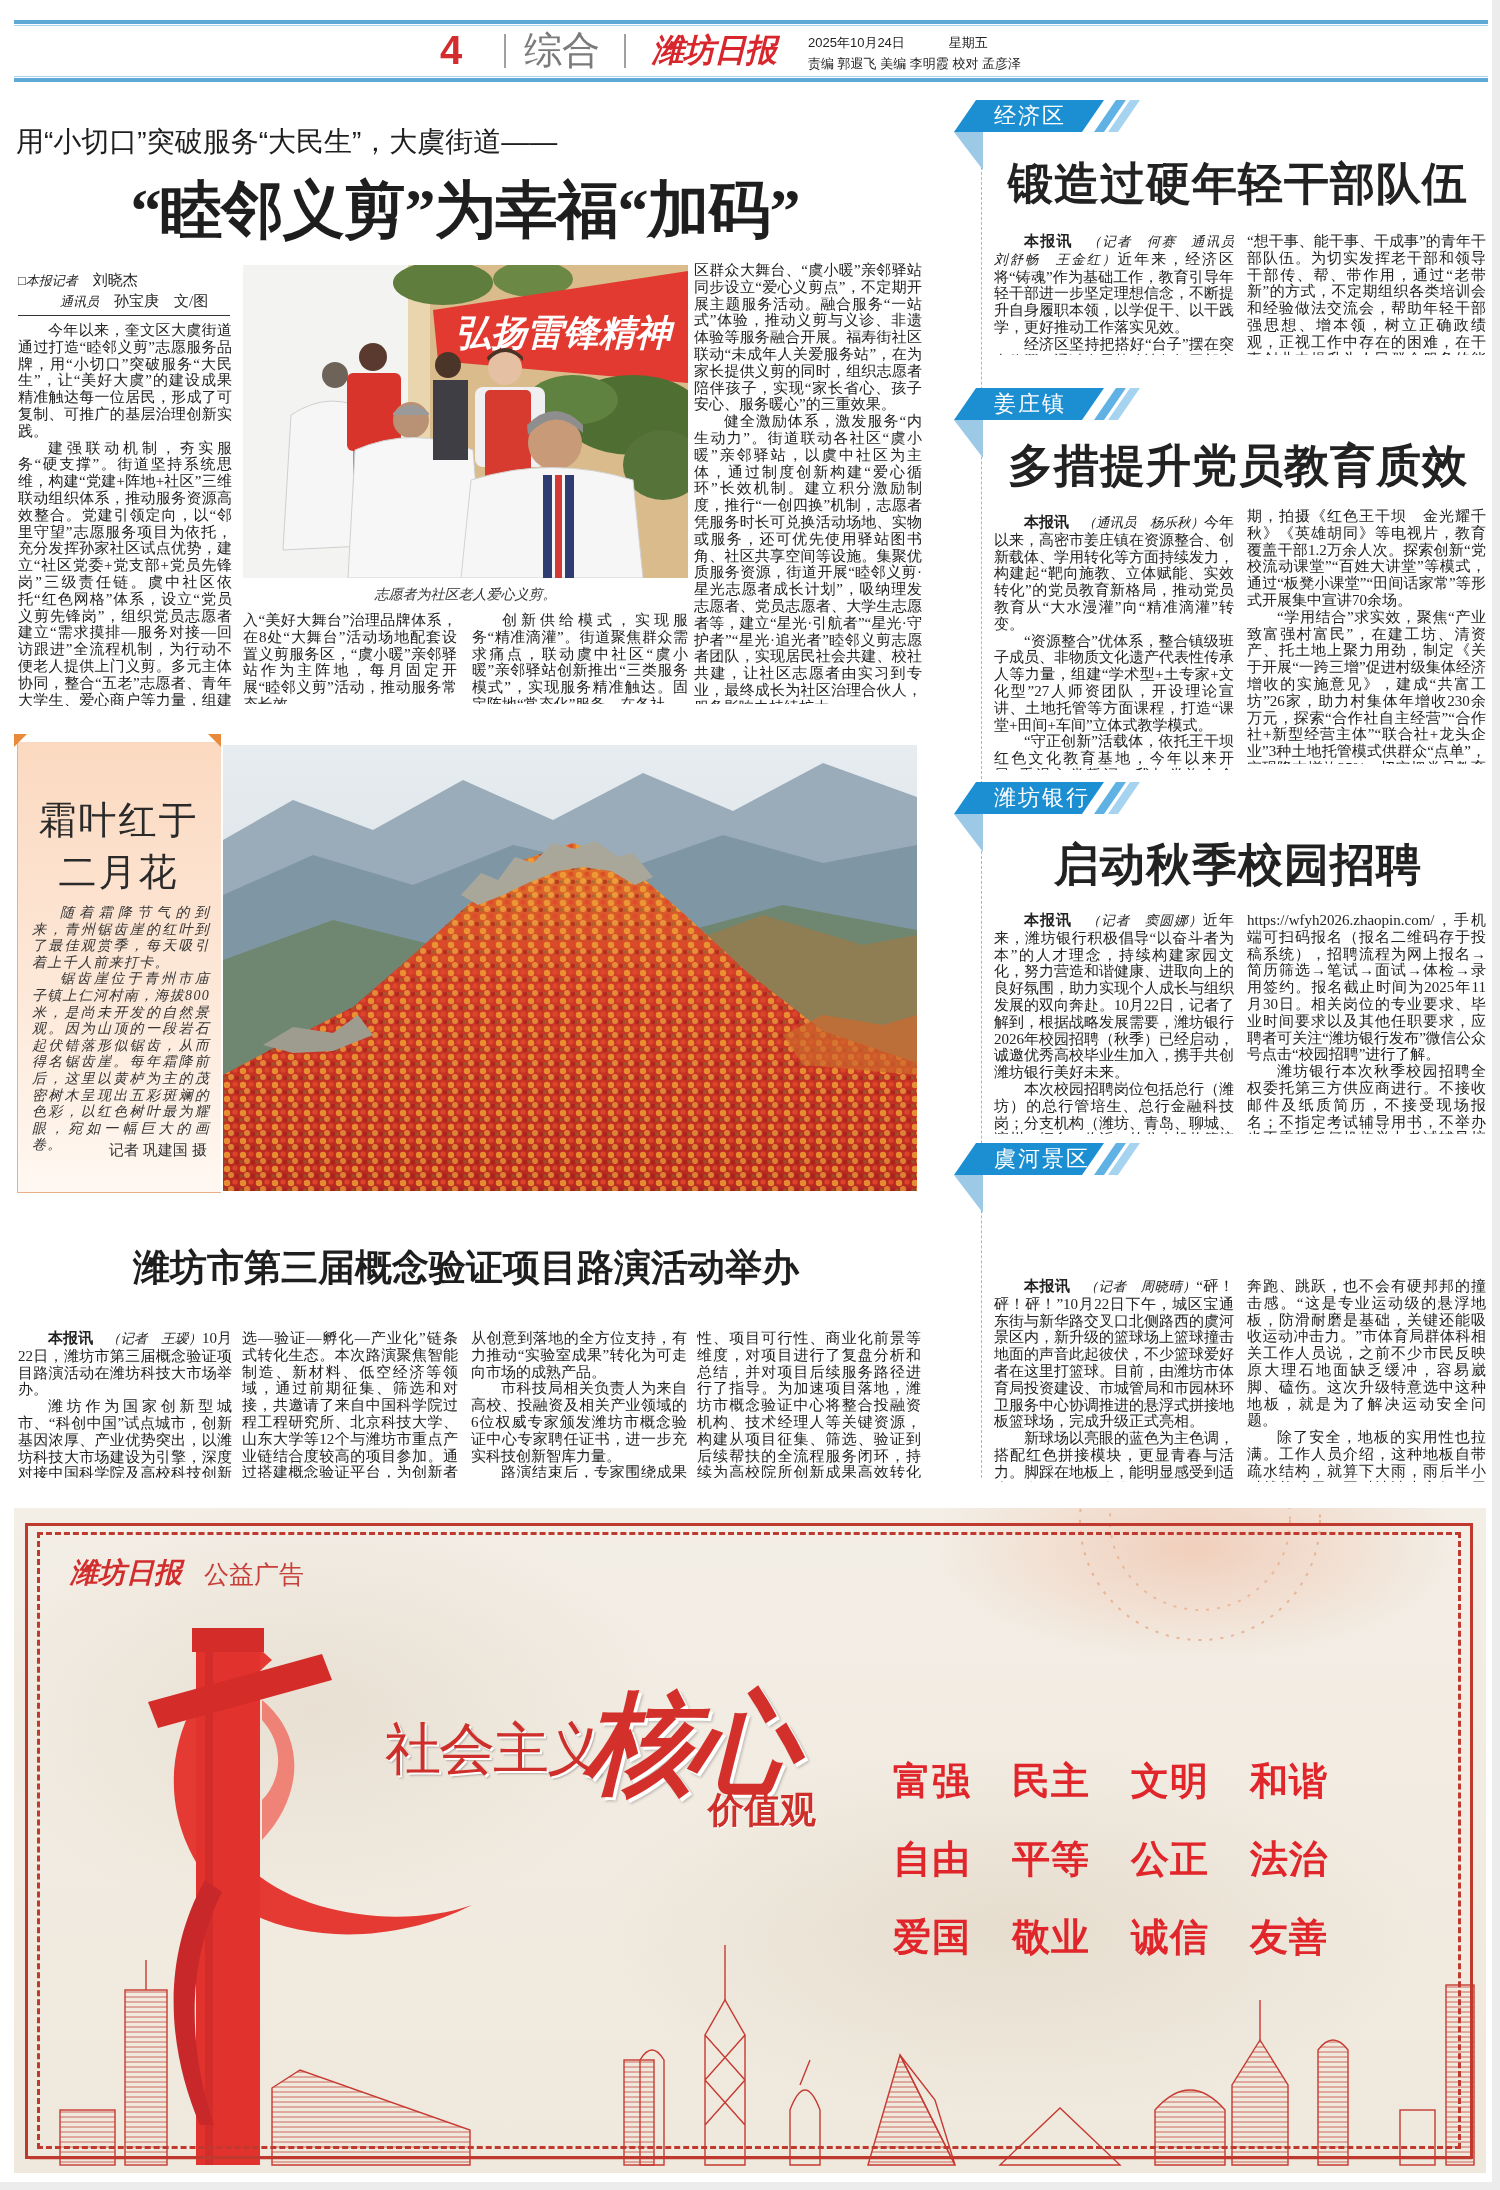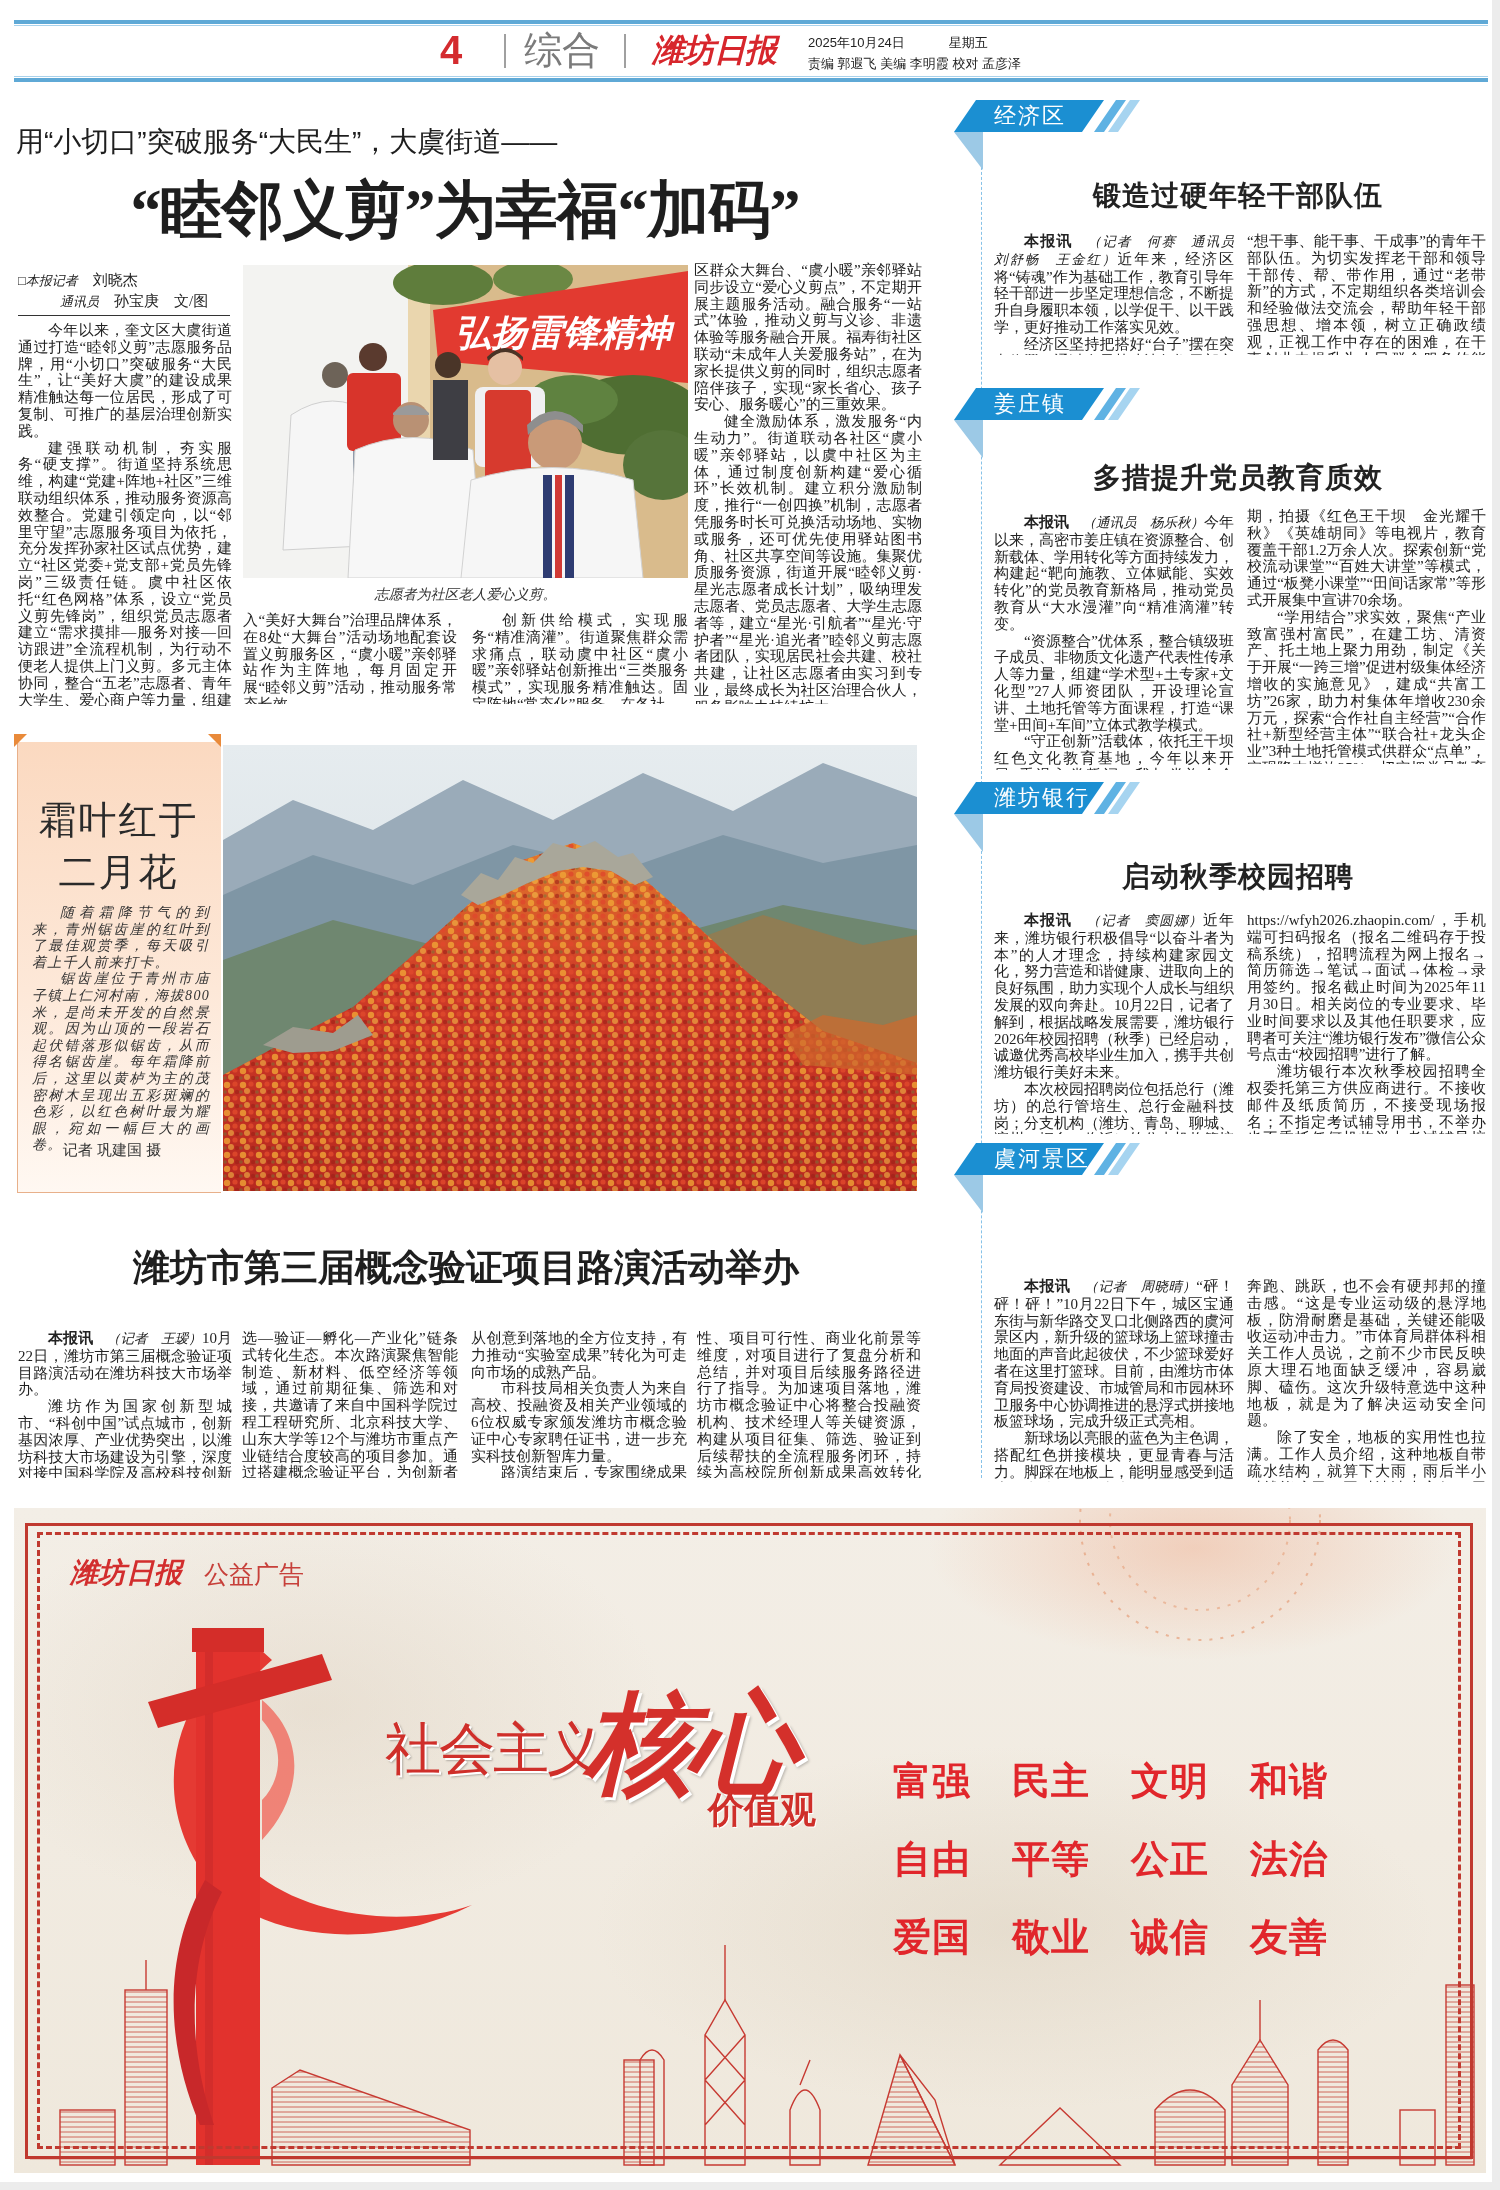--- a/index.html
+++ b/index.html
@@ -29,36 +29,36 @@
   .caption{font-style:italic;font-size:14px;line-height:18px;text-align:center;color:#333;}
 
   
   .feat-side{position:absolute;left:17px;top:742px;width:203px;height:450px;
              background:linear-gradient(#fbd9c0 0%,#fde8d8 55%,#fff8f2 100%);
              border-left:1px solid #e8b08a;border-bottom:1px solid #e8b08a;}
   .corner{position:absolute;width:13px;height:13px;background:#e98a3a;}
   .feat-title{position:absolute;left:17px;width:203px;text-align:center;font-family:"Liberation Sans",sans-serif;font-size:38px;line-height:44px;color:#2a2a2a;letter-spacing:2px;}
   .feat-body{position:absolute;left:32px;top:905px;width:178px;font-style:italic;font-size:14px;line-height:16.6px;letter-spacing:1.3px;text-align:justify;color:#333;}
   .feat-body p{margin:0;text-indent:2em;}
-  .feat-credit{position:absolute;left:17px;width:190px;top:1141px;text-align:center;font-family:"Liberation Sans",sans-serif;font-size:15px;color:#333;}
+  .feat-credit{position:absolute;left:17px;width:190px;top:1141px;text-align:right;font-family:"Liberation Sans",sans-serif;font-size:15px;color:#333;}
 
   
   .dash-line{position:absolute;left:981px;top:132px;height:1346px;border-left:1.5px dashed #86c2e8;}
   .sec{position:absolute;left:949px;width:537px;}
   .tag{position:absolute;left:5px;top:0;width:180px;height:32px;}
   .tag-main{position:absolute;left:0;top:0;width:150px;height:32px;background:#1b8fd2;
             clip-path:polygon(22px 0,150px 0,128px 32px,0 32px);}
   .tag-s1{position:absolute;left:140px;top:0;width:32px;height:32px;background:#5fb2e3;
           clip-path:polygon(22px 0,32px 0,10px 32px,0 32px);}
   .tag-s2{position:absolute;left:154px;top:0;width:32px;height:32px;background:#a6d4f0;
           clip-path:polygon(22px 0,32px 0,10px 32px,0 32px);}
   .tag-fold{position:absolute;left:0;top:32px;width:29px;height:38px;background:#9cc9e6;
             clip-path:polygon(0 0,100% 0,100% 100%);}
   .tag-label{position:absolute;left:40px;top:2px;font-family:"Liberation Sans",sans-serif;font-size:22px;line-height:28px;color:#fff;letter-spacing:2px;}
-  .sec-title{position:absolute;left:41px;top:62px;width:496px;text-align:center;font-family:Liberation Sans, sans-serif;font-weight:bold;font-size:28px;line-height:44px;color:#222;letter-spacing:1px;margin-top:12px;}
+  .sec-title{position:absolute;left:41px;top:62px;width:496px;text-align:center;font-family:Liberation Sans, sans-serif;font-weight:bold;font-size:45px;line-height:44px;color:#222;letter-spacing:1px;}
 
   
   .ad{position:absolute;left:14px;top:1508px;width:1472px;height:665px;overflow:hidden;
       background:
         radial-gradient(ellipse 380px 160px at 1180px 40px, rgba(236,150,110,.35), rgba(236,150,110,0) 70%),
         radial-gradient(ellipse 500px 300px at 300px 200px, rgba(215,200,180,.35), rgba(0,0,0,0) 70%),
         radial-gradient(ellipse 600px 260px at 1000px 420px, rgba(205,190,165,.3), rgba(0,0,0,0) 70%),
         linear-gradient(#f3eee6,#efe8dc);}
   .ad-border{position:absolute;left:11px;top:15px;right:13px;bottom:14px;border:3px solid #c0392f;}
   .ad-dash{position:absolute;left:23px;top:24px;right:25px;bottom:24px;border:3px dashed #c0392f;}

